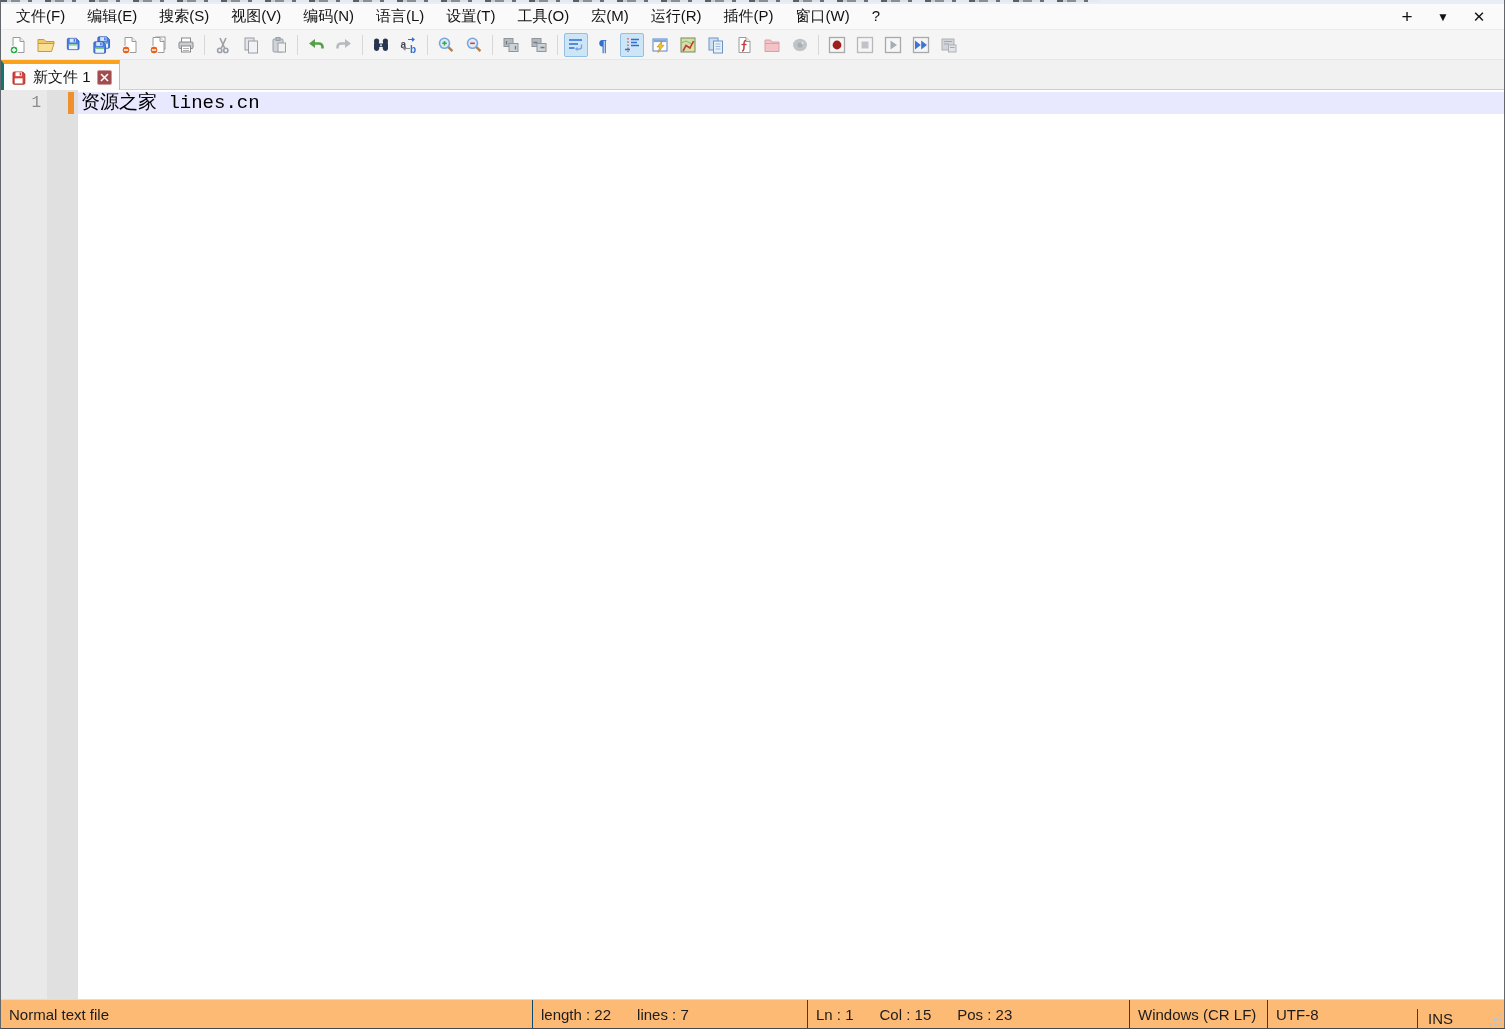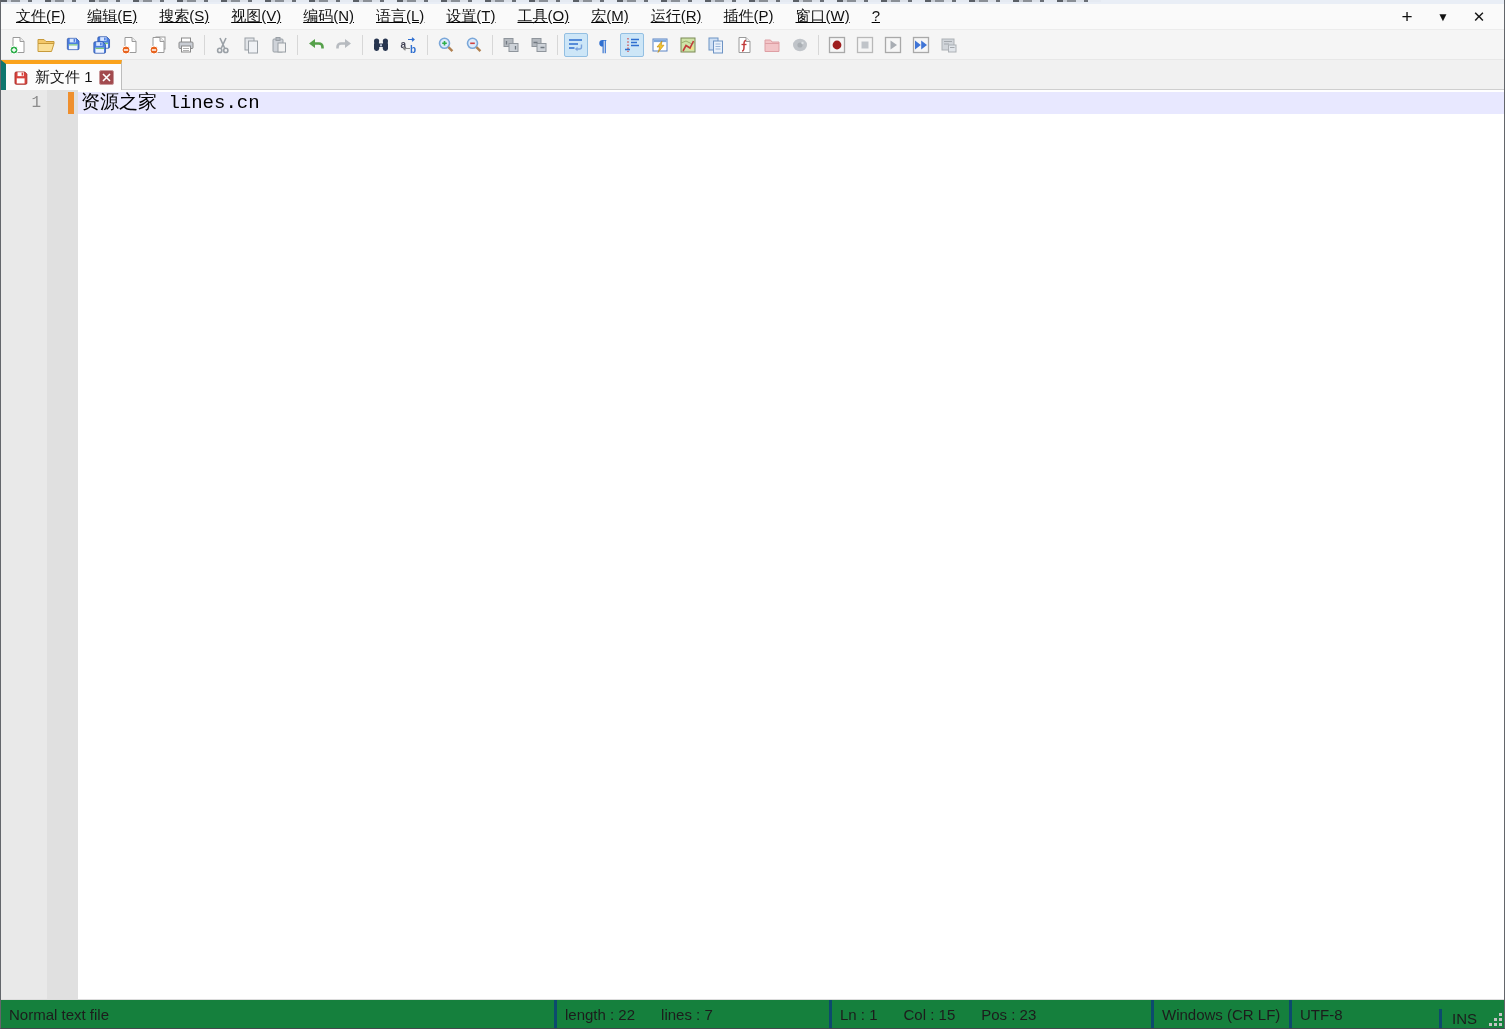--- a/index.html
+++ b/index.html
@@ -35,65 +35,65 @@
   
   .toolbar { height:30px; background:#f5f5f5; display:flex; align-items:center; padding-left:5px; gap:4px; border-bottom:1px solid #e7e7e7; }
   .tb-btn { width:24px; height:24px; display:flex; align-items:center; justify-content:center; border:1px solid transparent; border-radius:2px; }
   .tb-btn.toggled { background:#cde6f7; border-color:#93bfe2; }
   .tb-btn.disabled { opacity:.8; }
   .tb-sep { width:1px; height:20px; background:#d7d7d7; margin:0 2px; }
 
   
   .tabbar { height:30px; background:#f1f1f1; display:flex; align-items:flex-end; border-bottom:1px solid #cfcfcf; }
   .tab { height:30px; margin-bottom:-1px; display:flex; align-items:center; gap:6px;
-    background:#fcfcfc; border-top:4px solid #faa21b; border-right:1px solid #bdbdbd; border-left:5px solid #0f766e;
+    background:#fcfcfc; border-top:4px solid #faa21b; border-right:1px solid #bdbdbd; border-left:3px solid #0f766e;
     padding:0 7px 0 6px; }
   .tab-label { font-size:15px; color:#111; white-space:nowrap; }
   .tab-close { width:15px; height:15px; background:#a24a4e; border:1px solid #c9999b; border-radius:2px;
     display:flex; align-items:center; justify-content:center; }
 
   
   .editor { flex:1; position:relative; background:#fff; overflow:hidden;
     font-family:"Liberation Mono","DejaVu Sans Mono",monospace; }
   .margin-num  { position:absolute; left:0;  top:0; bottom:0; width:46px; background:#e9e9e9; }
   .margin-book { position:absolute; left:46px; top:0; bottom:0; width:31px; background:#e0e0e0; }
   .cur-line { position:absolute; left:77px; right:0; top:2px; height:22px; background:#e8e8ff; }
   .ln-num { position:absolute; left:0; top:2px; width:40px; height:22px; line-height:22px;
     text-align:right; color:#8c8c8c; font-size:16px; }
   .chg-marker { position:absolute; left:67px; top:2px; width:6px; height:22px; background:#ef8f2e; }
   .code-text { position:absolute; left:80px; top:2px; height:22px; line-height:22px;
     font-size:19px; color:#000; white-space:pre; }
 
   
-  .statusbar { height:29px; background:#15803d; border-top:1px solid #dcdcdc;
+  .statusbar { height:29px; background:#fdba74; border-top:1px solid #dcdcdc;
     display:flex; align-items:stretch; font-size:15px; color:#1c1c1c; position:relative; }
-  .sb { display:flex; align-items:center; padding-left:8px; border-left:3px solid #0c4a6e; gap:26px; white-space:nowrap; }
+  .sb { display:flex; align-items:center; padding-left:8px; border-left:1px solid #0c4a6e; gap:26px; white-space:nowrap; }
   .sb:first-child { border-left:none; }
   [data-name="status-doc-type"]   { flex:1; }
   [data-name="status-length-lines"]{ width:275px; }
   [data-name="status-position"]   { width:322px; }
   [data-name="status-eol"]        { width:138px; }
   [data-name="status-encoding"]   { width:150px; }
-  [data-name="status-typing-mode"]{ width:65px; padding-left:10px;margin-top:9px; }
+  [data-name="status-typing-mode"]{ width:87px; padding-left:10px;margin-top:9px; }
   .grip { position:absolute; right:2px; bottom:2px; width:13px; height:13px; }
   .grip i { position:absolute; width:3px; height:3px; background:#c3c3c3; }
   .grip i:nth-child(1){ right:0; bottom:0; } .grip i:nth-child(2){ right:5px; bottom:0; }
   .grip i:nth-child(3){ right:10px; bottom:0;} .grip i:nth-child(4){ right:0; bottom:5px; }
   .grip i:nth-child(5){ right:5px; bottom:5px;} .grip i:nth-child(6){ right:0; bottom:10px; }
 </style>
 </head>
 <body>
 
 <div class="window" data-name="notepadpp-window">
 
   <div class="top-sliver" data-name="background-window-sliver"></div>
 
 
   <div class="menubar" data-name="menubar">
-    <span data-name="menubar-items" style="display:flex;text-decoration:underline;">
+    <span data-name="menubar-items" style="display:flex;">
         <span class="menu-item" data-name="menu-file">文件(F)</span>
         <span class="menu-item" data-name="menu-edit">编辑(E)</span>
         <span class="menu-item" data-name="menu-search">搜索(S)</span>
         <span class="menu-item" data-name="menu-view">视图(V)</span>
         <span class="menu-item" data-name="menu-encoding">编码(N)</span>
         <span class="menu-item" data-name="menu-language">语言(L)</span>
         <span class="menu-item" data-name="menu-settings">设置(T)</span>
         <span class="menu-item" data-name="menu-tools">工具(O)</span>
         <span class="menu-item" data-name="menu-macro">宏(M)</span>
         <span class="menu-item" data-name="menu-run">运行(R)</span>

